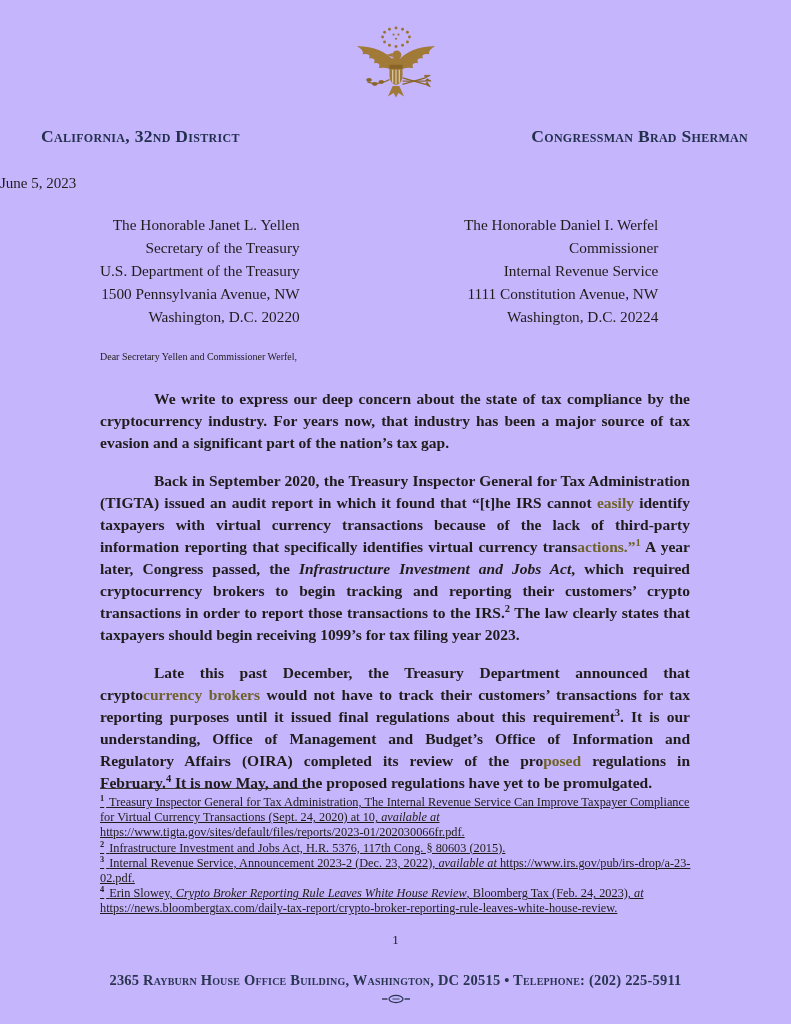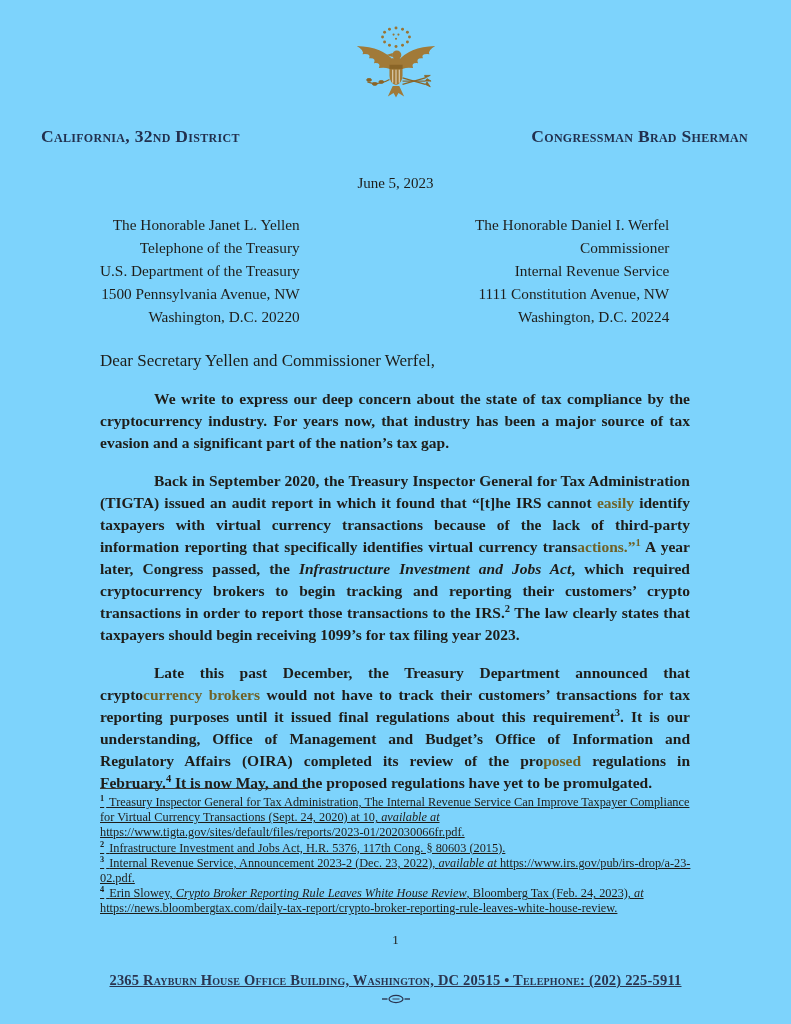--- a/index.html
+++ b/index.html
@@ -1,54 +1,54 @@
 <!DOCTYPE html>
 <html><head>
 <meta charset="utf-8">
 <style>
   html,body{margin:0;padding:0;background:#e8e6dc;}
   .page{
     position:relative;
     width:791px;height:1024px;
     margin:0 auto;
-    background:#7dd3fc;
+    background:#c4b5fd;
     font-family:"Liberation Serif","DejaVu Serif",serif;
     color:#1f1d19;
     overflow:hidden;
   }
   .seal{position:absolute;top:24px;left:0;right:0;text-align:center;}
   .masthead{
     position:absolute;top:126px;left:41px;right:43px;
     display:flex;justify-content:space-between;align-items:baseline;
     font-weight:bold;font-size:17.5px;letter-spacing:.3px;
     font-variant:small-caps;color:#22304e;
   }
-  .date{position:absolute;top:175px;left:0;right:0;text-align:center;font-size:15px;}
+  .date{position:absolute;top:175px;left:0;right:0;font-size:15px;}
   .addr{position:absolute;top:213px;font-size:15.3px;line-height:23px;white-space:nowrap;text-align:right;}
   .addr-left{left:100px;}
-  .addr-right{left:475px;font-family:Liberation Serif, serif;}
-  .salutation{position:absolute;top:351px;left:100px;font-size:17px;}
+  .addr-right{left:464px;font-family:Liberation Serif, serif;}
+  .salutation{position:absolute;top:351px;left:100px;font-size:10px;}
   .body-text{position:absolute;top:388px;left:100px;width:590px;font-weight:bold;}
   .para{
     margin:0 0 16px 0;
     font-size:15.5px;line-height:22px;
     text-align:justify;text-indent:54px;
   }
   .r-i{font-style:italic;}
   .r-tint{color:#6f6228;}
   sup{font-size:.68em;line-height:0;}
   .fnrule{position:absolute;top:788px;left:100px;width:208px;border-top:1.6px solid #3a3833;}
   .footnotes{position:absolute;top:795px;left:100px;width:592px;text-decoration:underline;}
   .footnote{font-size:12.3px;line-height:15.2px;text-align:left;overflow-wrap:break-word;}
   .fn-marker{font-weight:bold;margin-right:2px;}
   .pagenum{position:absolute;top:932px;left:0;right:0;text-align:center;font-size:13px;}
   .footer{
     position:absolute;top:972px;left:0;right:0;text-align:center;
     font-variant:small-caps;font-weight:600;font-size:14.5px;
-    letter-spacing:.2px;color:#2a3550;text-decoration:underline;
+    letter-spacing:.2px;color:#2a3550;
   }
   .bug{position:absolute;top:994px;left:0;right:0;text-align:center;line-height:0;}
 </style>
 </head>
 <body>
 
 <div class="page">
 
   <div class="seal">
     <svg width="98" height="102" viewBox="0 0 120 125" aria-hidden="true">
@@ -101,21 +101,21 @@
 
   <div class="masthead">
     <span>California, 32nd District</span>
     <span>Congressman Brad Sherman</span>
   </div>
 
   <div class="date">June 5, 2023</div>
 
   <div class="addr addr-left" id="addr-left">
       <div>The Honorable Janet L. Yellen</div>
-      <div>Telephone of the Treasury</div>
+      <div>Secretary of the Treasury</div>
       <div>U.S. Department of the Treasury</div>
       <div>1500 Pennsylvania Avenue, NW</div>
       <div>Washington, D.C. 20220</div>
     </div>
   <div class="addr addr-right" id="addr-right">
       <div>The Honorable Daniel I. Werfel</div>
       <div>Commissioner</div>
       <div>Internal Revenue Service</div>
       <div>1111 Constitution Avenue, NW</div>
       <div>Washington, D.C. 20224</div>

